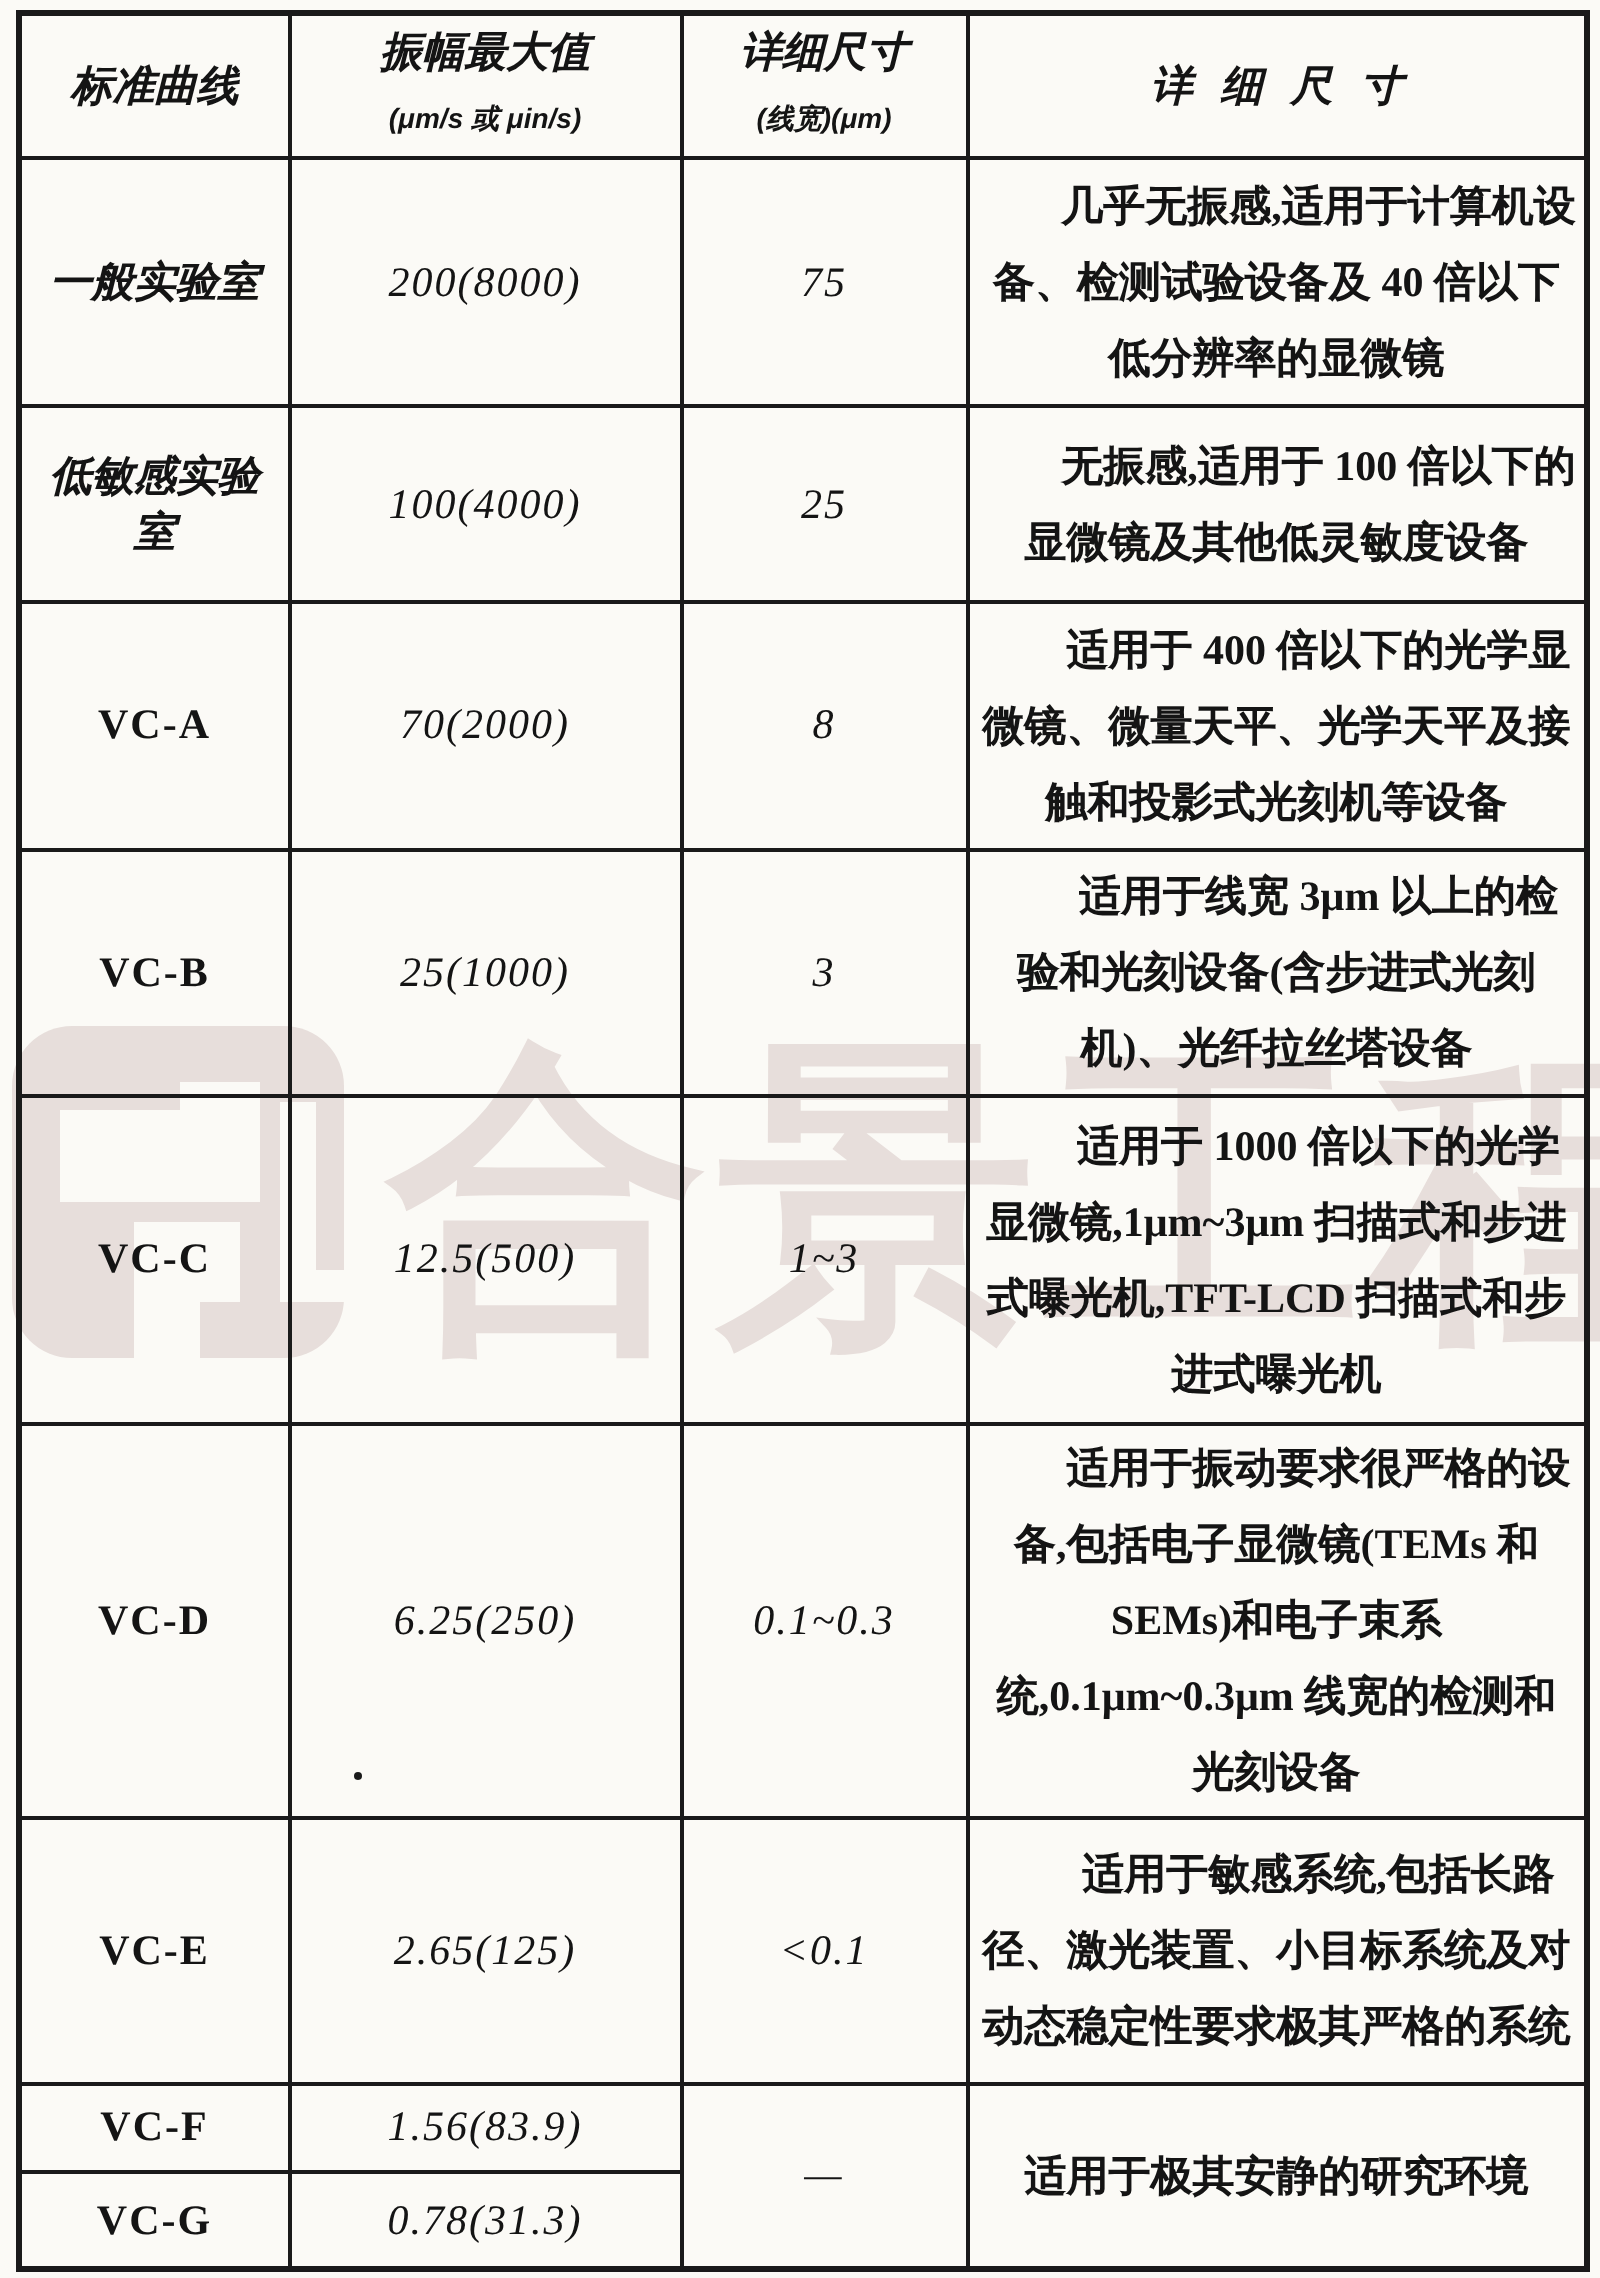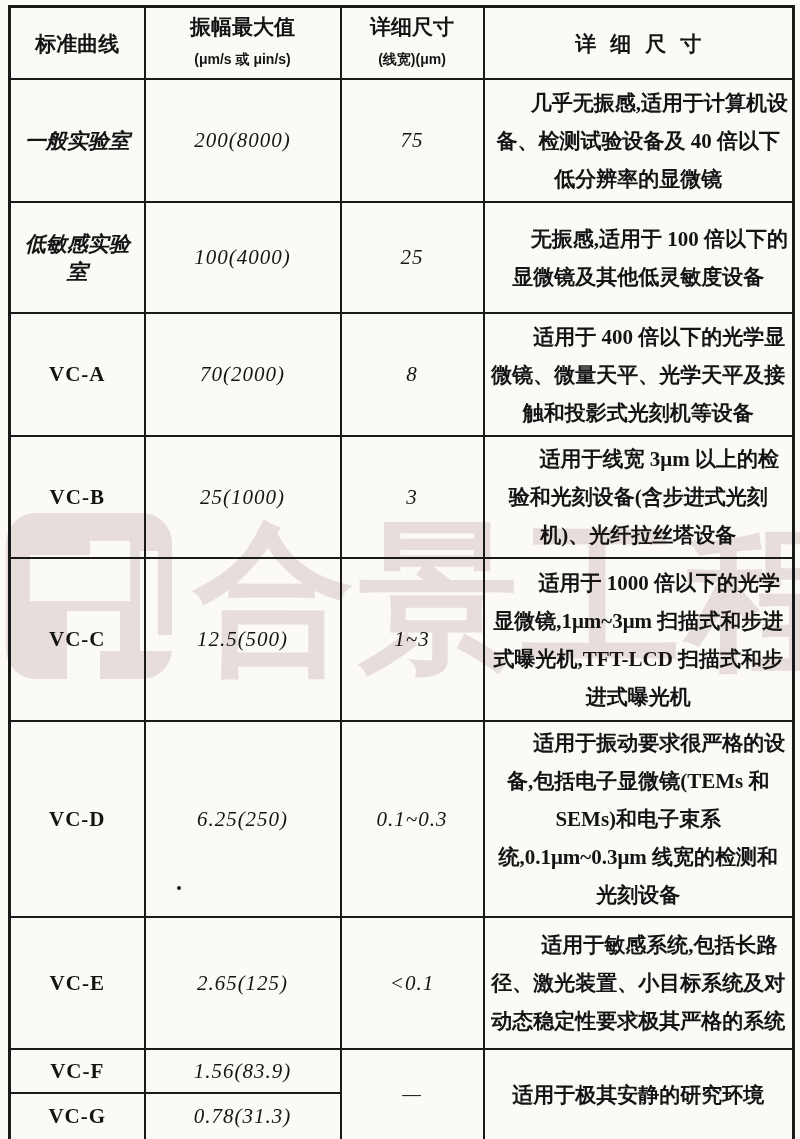--- a/index.html
+++ b/index.html
@@ -66,23 +66,23 @@
     font-size: 21px;
   }
   .vc-table {
     border: 3px solid #1a1a1a;
   }
   col.c1 { width: 135px; }
   col.c2 { width: 196px; }
   col.c3 { width: 143px; }
   col.c4 { width: 310px; }
 
-  tr.rh  { height: 64px; }
+  tr.rh  { height: 64px; font-style: italic; }
   tr.r0  { height: 123px; }
-  tr.r1  { height: 111px; }
+  tr.r1  { height: 97px; }
   tr.r2  { height: 123px; }
   tr.r3  { height: 122px; }
   tr.r4  { height: 163px; }
   tr.r5  { height: 173px; }
   tr.r6  { height: 132px; }
   tr.r7  { height: 44px; }
   tr.r8  { height: 48px; }
 
   .hdr {
     font-family: "Liberation Sans", "DejaVu Sans", sans-serif;

